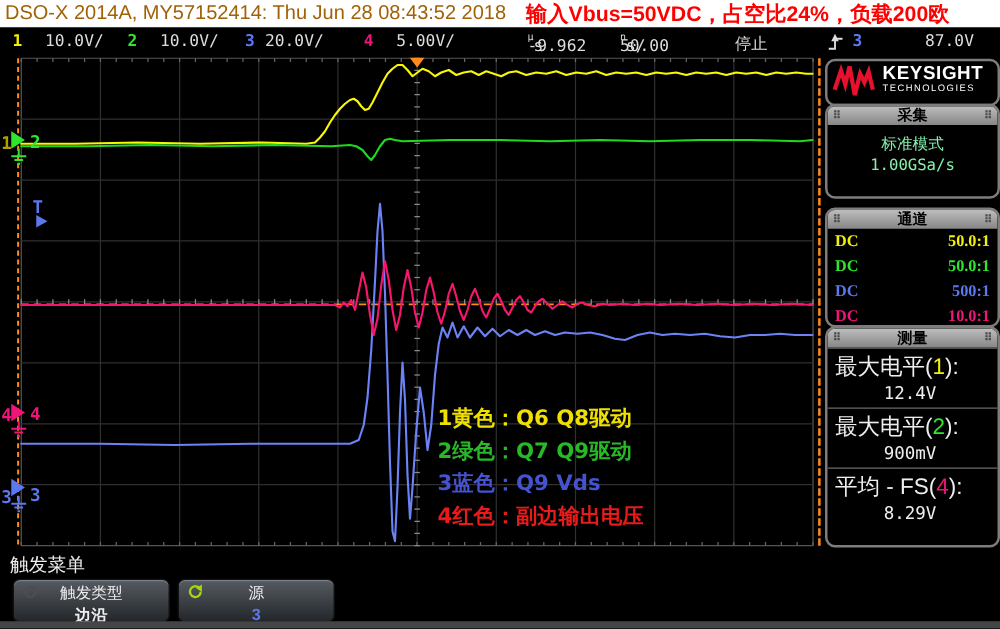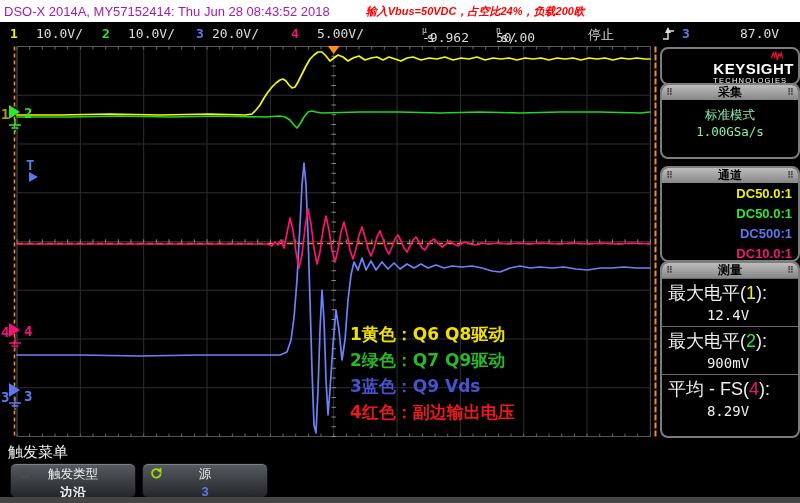--- a/index.html
+++ b/index.html
@@ -1,45 +1,45 @@
 <!DOCTYPE html>
 <html><head>
 <meta charset="utf-8">
 <style>
   html,body{margin:0;padding:0;background:#000;}
   #screen{position:relative;width:800px;height:503px;background:#000;overflow:hidden;
           font-family:"Liberation Sans","DejaVu Sans",sans-serif;}
   
   .topbar{position:absolute;left:0;top:0;width:800px;height:22px;background:#fff;
           display:flex;align-items:center;}
-  .device{color:#a21caf;font-size:13px;margin-left:4px;white-space:pre;font-family:"Liberation Sans",sans-serif;}
-  .note{color:#f00;font-weight:bold;font-size:11px;margin-left:36px;white-space:pre;font-style:italic;}
+  .device{color:#a16207;font-size:16px;margin-left:4px;white-space:pre;font-family:"Liberation Sans",sans-serif;}
+  .note{color:#f00;font-weight:bold;font-size:17px;margin-left:16px;white-space:pre;}
   
   .chbar{position:absolute;left:0;top:22px;width:800px;height:24px;background:#000;color:#ddd;}
   .chbar span{position:absolute;top:4px;font-size:13px;font-family:"DejaVu Sans Mono","Liberation Mono",monospace;}
   .chnum{font-weight:bold;}
   sup.u{font-size:8px;line-height:8px;}
   
   #scope{position:absolute;left:0;top:46px;}
   .mkr{font-family:"DejaVu Sans Mono",monospace;font-weight:bold;font-size:14px;}
   .ann{font-family:"DejaVu Sans","Liberation Sans",sans-serif;font-weight:bold;font-size:17px;white-space:pre;}
   
   .panel{position:absolute;left:660px;width:136px;background:#000;border:2px solid #7d7d7d;border-radius:8px;overflow:hidden;}
   .phead{height:15px;background:linear-gradient(#bdbdbd,#868686);color:#000;font-size:12px;font-weight:bold;
          display:flex;align-items:center;justify-content:space-between;padding:0 4px;}
   .phead .t{flex:1;text-align:center;}
   .grip{color:#4a4a4a;font-size:9px;line-height:9px;}
-  .logoRow{display:flex;align-items:flex-end;height:100%;padding:2px 4px;flex-direction:column;}
+  .logoRow{display:flex;align-items:flex-start;height:100%;padding:2px 4px;}
   .logoTxt{margin-left:6px;color:#fff;}
   .logoTxt .l1{font-size:15px;font-weight:bold;letter-spacing:.5px;line-height:15px;}
   .logoTxt .l2{font-size:7.5px;letter-spacing:1.2px;line-height:9px;}
   .acqBody{color:#86efac;font-size:12.5px;text-align:center;padding-top:6px;line-height:17px;
            font-family:"DejaVu Sans","Liberation Sans",sans-serif;}
-  .chRow{display:flex;justify-content:flex-end;padding:1px 6px;font-size:13px;
-         font-family:Liberation Sans, sans-serif;font-weight:bold;height:18px;align-items:center;}
+  .chRow{display:flex;justify-content:space-between;padding:1px 6px;font-size:13px;
+         font-family:Liberation Serif, serif;font-weight:bold;height:18px;align-items:center;}
   .meaRow{border-top:1px solid #6a6a6a;padding:2px 6px 3px 6px;color:#eee;}
   .meaRow:first-of-type{border-top:none;}
   .meaRow .lab{font-size:18px;}
   .meaRow .val{font-size:14px;text-align:center;font-family:"DejaVu Sans Mono",monospace;padding:2px 4px 0 0;}
   
   .menuTitle{position:absolute;left:8px;top:443px;color:#eee;font-size:15px;}
   .skey{position:absolute;top:463px;width:124px;height:33px;border-radius:6px;
         background:linear-gradient(#565b61,#23272b);border:1px solid #111;
         box-shadow:inset 0 1px 0 #7a8087;color:#eee;text-align:center;cursor:pointer;}
   .skey .lab{font-size:12.5px;margin-top:2px;}

